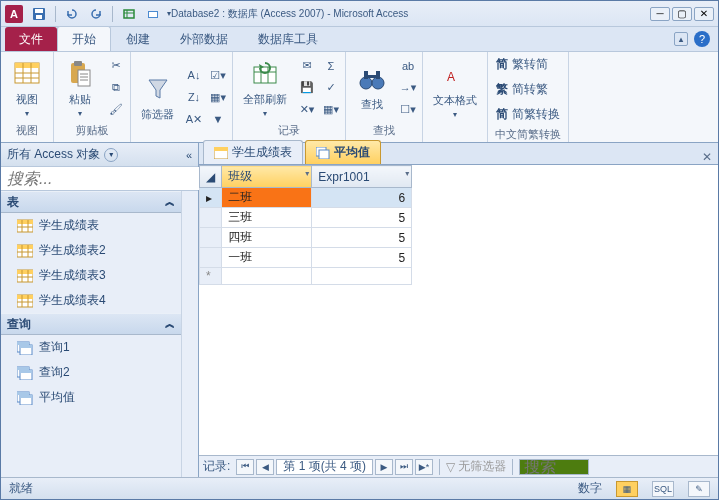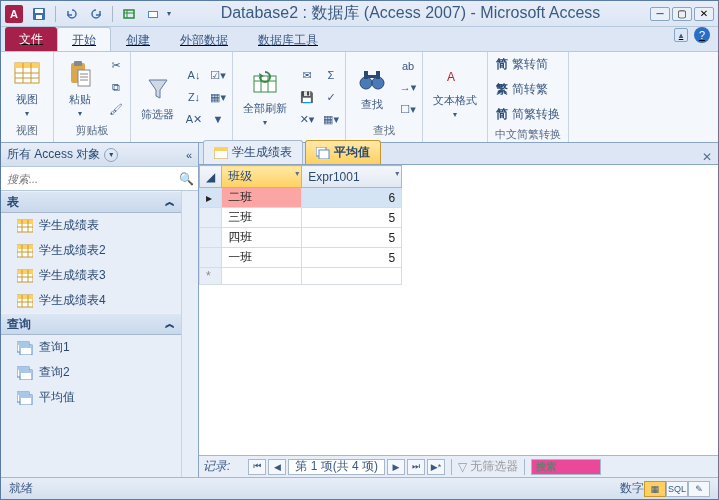--- a/index.html
+++ b/index.html
@@ -5,26 +5,26 @@
 * { margin:0; padding:0; box-sizing:border-box; font-family:"Microsoft YaHei","Segoe UI",sans-serif; font-size:12px; }
 body { background:#fff; }
 .window { width:719px; height:500px; border:1px solid #5a7aa6; background:#dce6f4; display:flex; flex-direction:column; }
 
 
 .titlebar { height:26px; background:linear-gradient(#e8eef8,#dce6f4); display:flex; align-items:center; padding:0 4px; border-bottom:1px solid #b8c8dc; }
 .app-icon { width:18px; height:18px; background:#a5214a; border-radius:2px; color:#fff; font-weight:bold; display:flex; align-items:center; justify-content:center; font-size:11px; margin-right:6px; }
 .qat { display:flex; gap:4px; align-items:center; }
 .qat-btn { width:20px; height:18px; display:flex; align-items:center; justify-content:center; cursor:pointer; border-radius:2px; }
 .qat-sep { width:1px; height:16px; background:#a8b8cc; margin:0 2px; }
-.title-text { flex:1; text-align:center; color:#3b5a82; font-size:16px; }
+.title-text { flex:1; text-align:left; color:#3b5a82; font-size:10px; }
 .winbtns { display:flex; gap:2px; }
 .winbtn { width:20px; height:14px; border:1px solid #8aa4c4; background:#eaf0f8; border-radius:2px; display:flex; align-items:center; justify-content:center; font-size:10px; cursor:pointer; }
 
 
-.ribtabs { height:24px; display:flex; align-items:flex-start; padding-left:4px; background:#dce6f4;text-decoration:underline; }
+.ribtabs { height:24px; display:flex; align-items:center; padding-left:4px; background:#dce6f4; }
 .filetab { background:#a5214a; color:#fff; padding:4px 14px; border-radius:3px 3px 0 0; cursor:pointer; font-size:12px; }
 .rtab { padding:4px 14px; cursor:pointer; color:#3b5a82; border:1px solid transparent; border-bottom:none; border-radius:3px 3px 0 0; }
 .rtab.active { background:#f4f7fb; border-color:#b8c8dc; }
 .rtab-right { margin-left:auto; display:flex; gap:6px; padding-right:8px; align-items:center; }
 .help-dd { width:14px; height:14px; border:1px solid #8aa4c4; border-radius:2px; display:flex; align-items:center; justify-content:center; font-size:9px; color:#3b5a82; cursor:pointer; }
 .help-q { width:16px; height:16px; background:#2a6ec8; color:#fff; border-radius:50%; display:flex; align-items:center; justify-content:center; font-size:11px; cursor:pointer; }
 
 
 .ribbon { height:92px; background:#f4f7fb; border-top:1px solid #b8c8dc; border-bottom:1px solid #8aa4c4; display:flex; }
 .rgroup { border-right:1px solid #c8d4e4; display:flex; flex-direction:column; padding:2px 4px; }
@@ -40,21 +40,21 @@
 
 
 .workspace { flex:1; display:flex; min-height:0; background:#dce6f4; }
 
 
 .navpane { width:198px; border-right:1px solid #8aa4c4; display:flex; flex-direction:column; background:#e8eef8; }
 .navhead { height:24px; background:linear-gradient(#e8eef8,#d4e0ee); border-bottom:1px solid #b8c8dc; display:flex; align-items:center; padding:0 6px; color:#2a4a74; font-size:12px; }
 .navhead-dd { margin-left:4px; width:14px; height:14px; border:1px solid #8aa4c4; border-radius:7px; display:flex; align-items:center; justify-content:center; font-size:8px; cursor:pointer; }
 .navhead-collapse { margin-left:auto; cursor:pointer; font-size:11px; }
 .searchbox { height:24px; display:flex; border-bottom:1px solid #b8c8dc; background:#fff; }
-.searchbox input { flex:1; border:none; outline:none; padding:0 6px; font-style:italic; color:#666; font-size:11px; }
+.searchbox input { flex:1; border:none; outline:none; padding:0 6px; font-style:italic; color:#666; font-size:16px; }
 .searchbtn { width:22px; display:flex; align-items:center; justify-content:center; cursor:pointer; color:#5a6e8a; }
 .navgroup-hd { height:22px; background:linear-gradient(#dce6f4,#c8d8ec); border-top:1px solid #eaf0f8; border-bottom:1px solid #a8b8cc; display:flex; align-items:center; padding:0 6px; color:#2a4a74; font-weight:bold; cursor:pointer; }
 .navgroup-hd .chev { margin-left:auto; font-size:10px; }
 .navlist { background:#e8eef8; }
 .navitem { display:flex; align-items:center; gap:6px; padding:4px 8px 4px 16px; cursor:pointer; color:#2a4a74; white-space:nowrap; }
 .tblicon { width:16px; height:14px; }
 .qryicon { width:16px; height:14px; }
 .navscrollbar { width:17px; background:#e8eef8; border-left:1px solid #c8d4e4; display:flex; flex-direction:column; }
 .navpane-body { display:flex; flex:1; min-height:0; }
 .navpane-content { flex:1; display:flex; flex-direction:column; }
@@ -69,35 +69,35 @@
 
 .datasheet { flex:1; background:#fff; overflow:auto; position:relative; }
 .dstable { border-collapse:collapse; }
 .dstable th { background:linear-gradient(#f4f7fb,#e0e8f2); border:1px solid #a8b8cc; padding:2px 6px; font-weight:normal; color:#2a4a74; font-size:12px; text-align:left; position:relative; }
 .dstable th.active { background:linear-gradient(#ffe9a8,#ffd060); }
 .dstable th .hdd { position:absolute; right:2px; top:3px; font-size:8px; color:#5a6e8a; cursor:pointer; }
 .dstable td { border:1px solid #d4dce8; padding:1px 6px; font-size:12px; color:#222; }
 .dstable td.num { text-align:right; }
 .rowsel { width:18px; background:#e8eef8; border:1px solid #a8b8cc; }
 .dstable tr.selrow td { background:#d4e4f4; }
-.dstable tr.selrow td.cell-active { background:#fca5a5;margin-left:36px; }
+.dstable tr.selrow td.cell-active { background:#f97316;margin-left:36px; }
 .dstable tr.newrow td { color:#888; }
 
 
 .recnav { height:22px; background:#e8eef8; border-top:1px solid #a8b8cc; display:flex; align-items:center; padding:0 4px; gap:2px; font-size:11px; color:#3b5a82; }
-.recnav-lbl { margin-right:16px;font-style:italic; }
+.recnav-lbl { margin-right:4px; }
 .recbtn { width:18px; height:16px; border:1px solid #a8b8cc; background:#f4f7fb; display:flex; align-items:center; justify-content:center; cursor:pointer; font-size:9px; }
 .recbox { padding:0 6px; border:1px solid #a8b8cc; background:#fff; height:16px; display:flex; align-items:center; }
 .recsep { width:1px; height:16px; background:#a8b8cc; margin:0 4px; }
 .nofilter { color:#999; display:flex; align-items:center; gap:3px; }
-.searchrec { border:1px solid #a8b8cc; background:#ec4899; height:16px; width:70px; padding:0 4px; outline:none; font-size:10px;font-weight:bold; }
+.searchrec { border:1px solid #a8b8cc; background:#4d7c0f; height:16px; width:70px; padding:0 4px; outline:none; font-size:16px; }
 
 
 .statusbar { height:22px; background:linear-gradient(#e8eef8,#d4e0ee); border-top:1px solid #a8b8cc; display:flex; align-items:center; padding:0 8px; color:#3b5a82; font-size:11px; }
-.statusbar .right { margin-left:auto; display:flex; align-items:center; gap:0; }
+.statusbar .right { margin-left:auto; display:flex; align-items:center; gap:14px; }
 .viewbtn { width:22px; height:16px; border:1px solid #a8b8cc; background:#f4f7fb; display:flex; align-items:center; justify-content:center; cursor:pointer; font-size:9px; }
 .viewbtn.active { background:#ffd060; border-color:#c89830; }
 
 svg { display:block; }
 </style>
 </head>
 <body>
 
 <div class="window">
 
@@ -241,20 +241,21 @@
           <div class="smallbtn">✉</div>
           <div class="smallbtn">💾</div>
           <div class="smallbtn">✕▾</div>
         </div>
         <div class="smallcol">
           <div class="smallbtn">Σ</div>
           <div class="smallbtn">✓</div>
           <div class="smallbtn">▦▾</div>
         </div>
       </div>
+      <div class="rgroup-label">记录</div>
     </div>
 
     <div class="rgroup">
       <div class="rgroup-body">
         <div class="bigbtn">
           <div class="bigicon">
               <svg width="28" height="24">
                 <circle cx="8" cy="16" r="6" fill="#4a7ab8" stroke="#2a4a74"></circle>
                 <circle cx="20" cy="16" r="6" fill="#4a7ab8" stroke="#2a4a74"></circle>
                 <rect x="6" y="4" width="4" height="8" fill="#2a4a74"></rect>
@@ -416,21 +417,21 @@
           <span style="font-weight:bold">平均值</span>
         </div>
         <div class="doctab-close">✕</div>
       </div>
 
       <div class="datasheet">
         <table class="dstable">
           <tbody>
               <tr>
             <th class="rowsel">◢</th>
-            <th class="active" style="width:80px"><span>班级</span><span class="hdd">▾</span></th>
+            <th class="active" style="width:90px"><span>班级</span><span class="hdd">▾</span></th>
             <th style="width:100px"><span>Expr1001</span><span class="hdd">▾</span></th>
           </tr>
           <tr class="selrow">
                 <td class="rowsel">▸</td>
                 <td class="cell-active">二班</td>
                 <td class="num">6</td>
               </tr>
           <tr>
                 <td class="rowsel"></td>
                 <td>三班</td>

